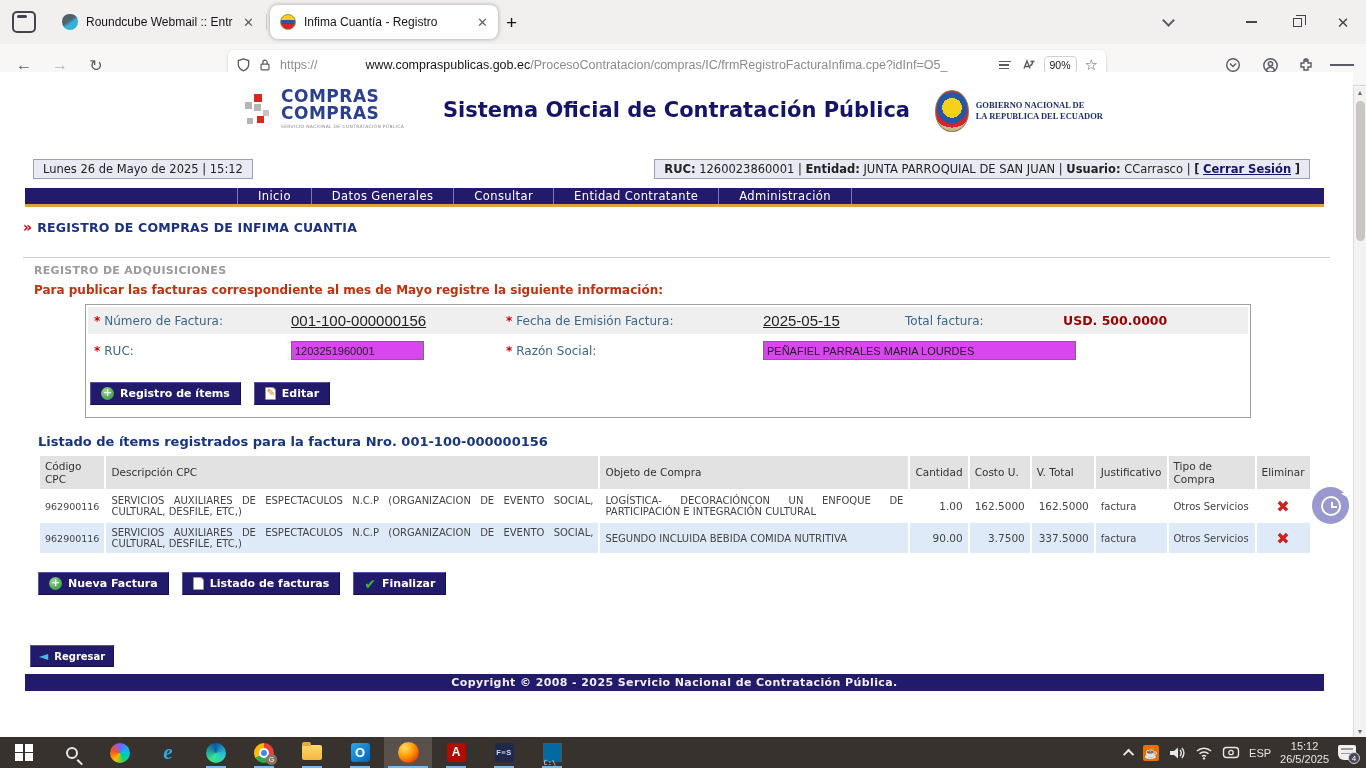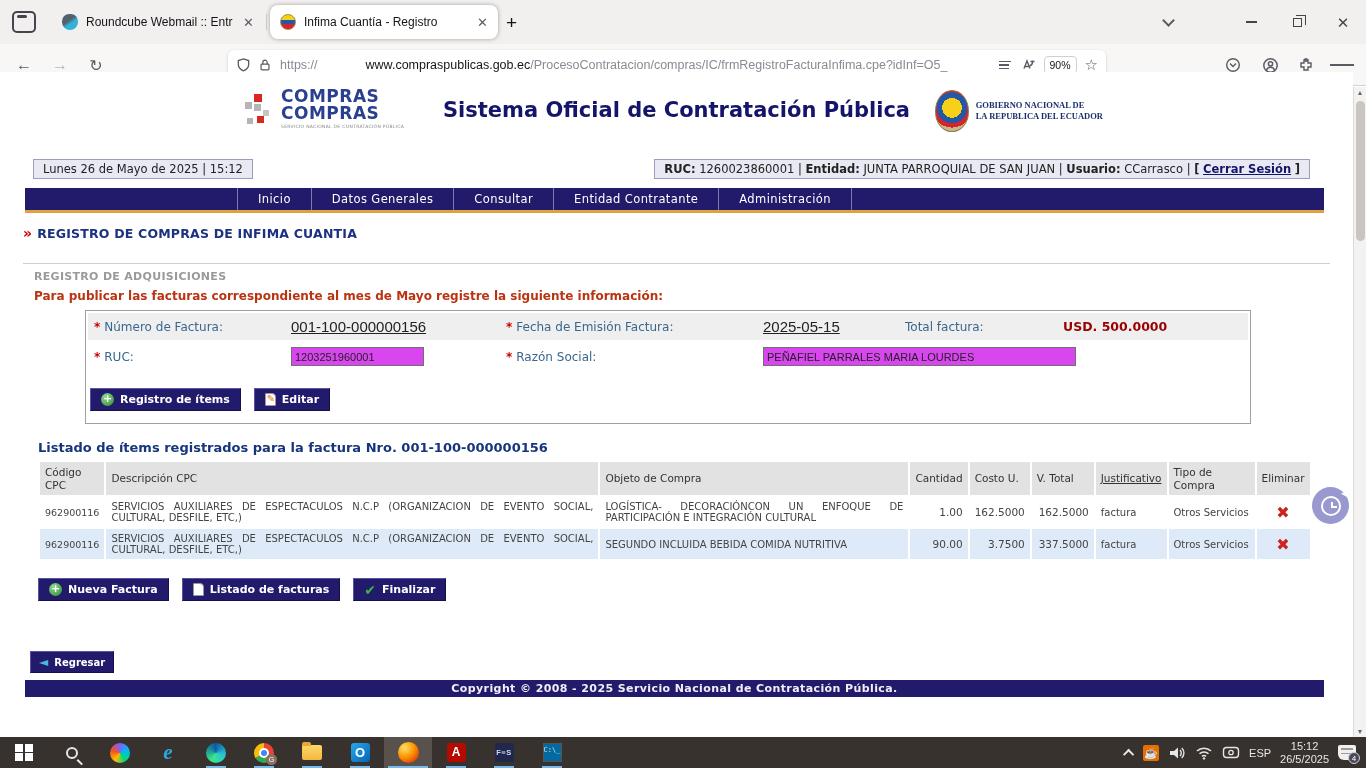--- a/index.html
+++ b/index.html
@@ -82,21 +82,21 @@
   .gov-text { font-family:"Liberation Serif", serif; font-size:8.5px; font-weight:bold; color:#1c2f6b; line-height:1.25; }
 
   
   #info-row { display:flex; justify-content:space-between; margin:3px 43px 0 33px; }
   .info-box { background:#e9e9f3; border:1px solid #9d9dbd; font-size:11.5px; color:#222;
               padding:2px 9px; white-space:nowrap; }
   .info-box b { font-weight:bold; }
   .logout-link { color:#14146b; font-weight:bold; text-decoration:underline; }
 
   
-  #main-nav { margin:9px 29px 0 25px; height:25px; background:#221b6b; border-bottom:3px solid #e0a23e;
+  #main-nav { margin:9px 29px 0 25px; height:19px; background:#221b6b; border-bottom:3px solid #e0a23e;
               display:flex; align-items:center; padding-left:212px; }
   .nav-item { color:#fff; font-size:11.5px; padding:0 20px; height:100%; display:flex; align-items:center;
               border-left:1px solid #7d7ab0; letter-spacing:.4px; }
   .nav-item:last-child { border-right:1px solid #7d7ab0; }
 
   
   #section-head { margin:10px 23px 0 23px; border-bottom:1px solid #cfcfcf; padding-bottom:21px; }
   #section-head .mark { color:#cc0000; font-weight:bold; font-size:14px; }
   #section-head .txt { color:#1b3280; font-weight:bold; font-size:12.5px; letter-spacing:.2px; }
   #subsection-title { margin:6px 0 0 34px; color:#9a9a9a; font-weight:bold; font-size:11px; letter-spacing:.3px; }
@@ -129,21 +129,21 @@
   .ico-back { color:#49b8dd; font-size:12px; line-height:12px; }
 
   
   #items-title { margin:16px 0 0 38px; color:#16357d; font-weight:bold; font-size:13px; }
   #items-table { margin:5px 0 0 38px; border-collapse:separate; border-spacing:2px; font-size:10.5px; }
   #items-table th { background:#e2e2e2; color:#333; font-weight:normal; text-align:left;
                     padding:4px 5px; vertical-align:middle; line-height:1.2; }
   #items-table td { padding:4px 5px; vertical-align:middle; color:#444; background:#fff; }
   #items-table tr.alt td { background:#dfeaf9; }
   .c-cod { width:62px; } .c-desc { width:492px; } .c-obj { width:308px; } .c-cant { width:50px; }
-  .c-costo { width:56px; } .c-vtot { width:62px; } .c-just { width:70px;text-decoration:underline; } .c-tipo { width:86px; }
+  .c-costo { width:56px; } .c-vtot { width:62px; } .c-just { width:70px; } .c-tipo { width:86px; }
   .c-elim { width:44px; }
   .td-desc, .td-obj { text-align:justify; font-size:10px; }
   .num { text-align:right; }
   th.num { text-align:right; }
   .del-x { color:#cc2222; font-size:16px; font-weight:bold; text-align:center; display:block; }
 
   #action-row { display:flex; gap:13px; margin:17px 0 0 38px; }
   #back-row { margin:50px 0 0 30px; }
   #footer-bar { margin:7px 29px 0 25px; height:17px; background:#221b6b; color:#f3eef6;
                 text-align:center; font-size:11px; line-height:17px; font-weight:bold; letter-spacing:.4px; }
@@ -194,21 +194,21 @@
                     background:#e8a93a; border-radius:2px 2px 0 0; }
   .outlook { width:19px; height:19px; background:linear-gradient(135deg,#28a8ea,#0364b8); border-radius:3px;
              color:#fff; font-weight:bold; font-size:13px; text-align:center; line-height:19px; }
   .firefox { width:21px; height:21px; border-radius:50%;
              background:radial-gradient(circle at 32% 28%,#ffe066,#ff9500 45%,#e8590c 70%,#9c2007); }
   .acrobat { width:19px; height:19px; background:#b30b00; border-radius:3px; color:#fff; font-weight:bold;
              font-size:12px; text-align:center; line-height:19px; }
   .fes { width:19px; height:19px; background:#20294d; border-radius:2px; color:#cfd6ee; font-weight:bold;
          font-size:7.5px; text-align:center; line-height:19px; letter-spacing:.5px; }
   .term { width:19px; height:19px; background:#0369a1; border:1px solid #555; color:#ddd; font-size:7px;
-          font-family:"DejaVu Sans Mono",monospace; line-height:9px; padding-top:2px; text-align:center; }
+          font-family:"DejaVu Sans Mono",monospace; line-height:9px; padding-top:15px; text-align:center; }
   .tb-right { margin-left:auto; display:flex; align-items:center; gap:9px; padding-right:10px; height:100%; color:#e6e6e6; }
   .tray-chev { width:8px; height:8px; border-left:2px solid #e6e6e6; border-top:2px solid #e6e6e6;
                transform:rotate(45deg) translateY(2px); }
   .java { width:16px; height:16px; background:#e76f00; border-radius:2px; color:#fff; font-size:11px;
           text-align:center; line-height:16px; }
   .tray-lang { font-size:11px; }
   .tray-clock { font-size:11px; line-height:13px; text-align:center; }
   .notif { position:relative; width:18px; height:15px; background:#f0f0f0; border-radius:2px 2px 2px 6px; }
   .notif i { display:block; height:1.5px; background:#9a9a9a; margin:3px 3px 0 3px; }
   .notif .badge { position:absolute; right:-4px; bottom:-4px; width:12px; height:12px; border-radius:50%;

